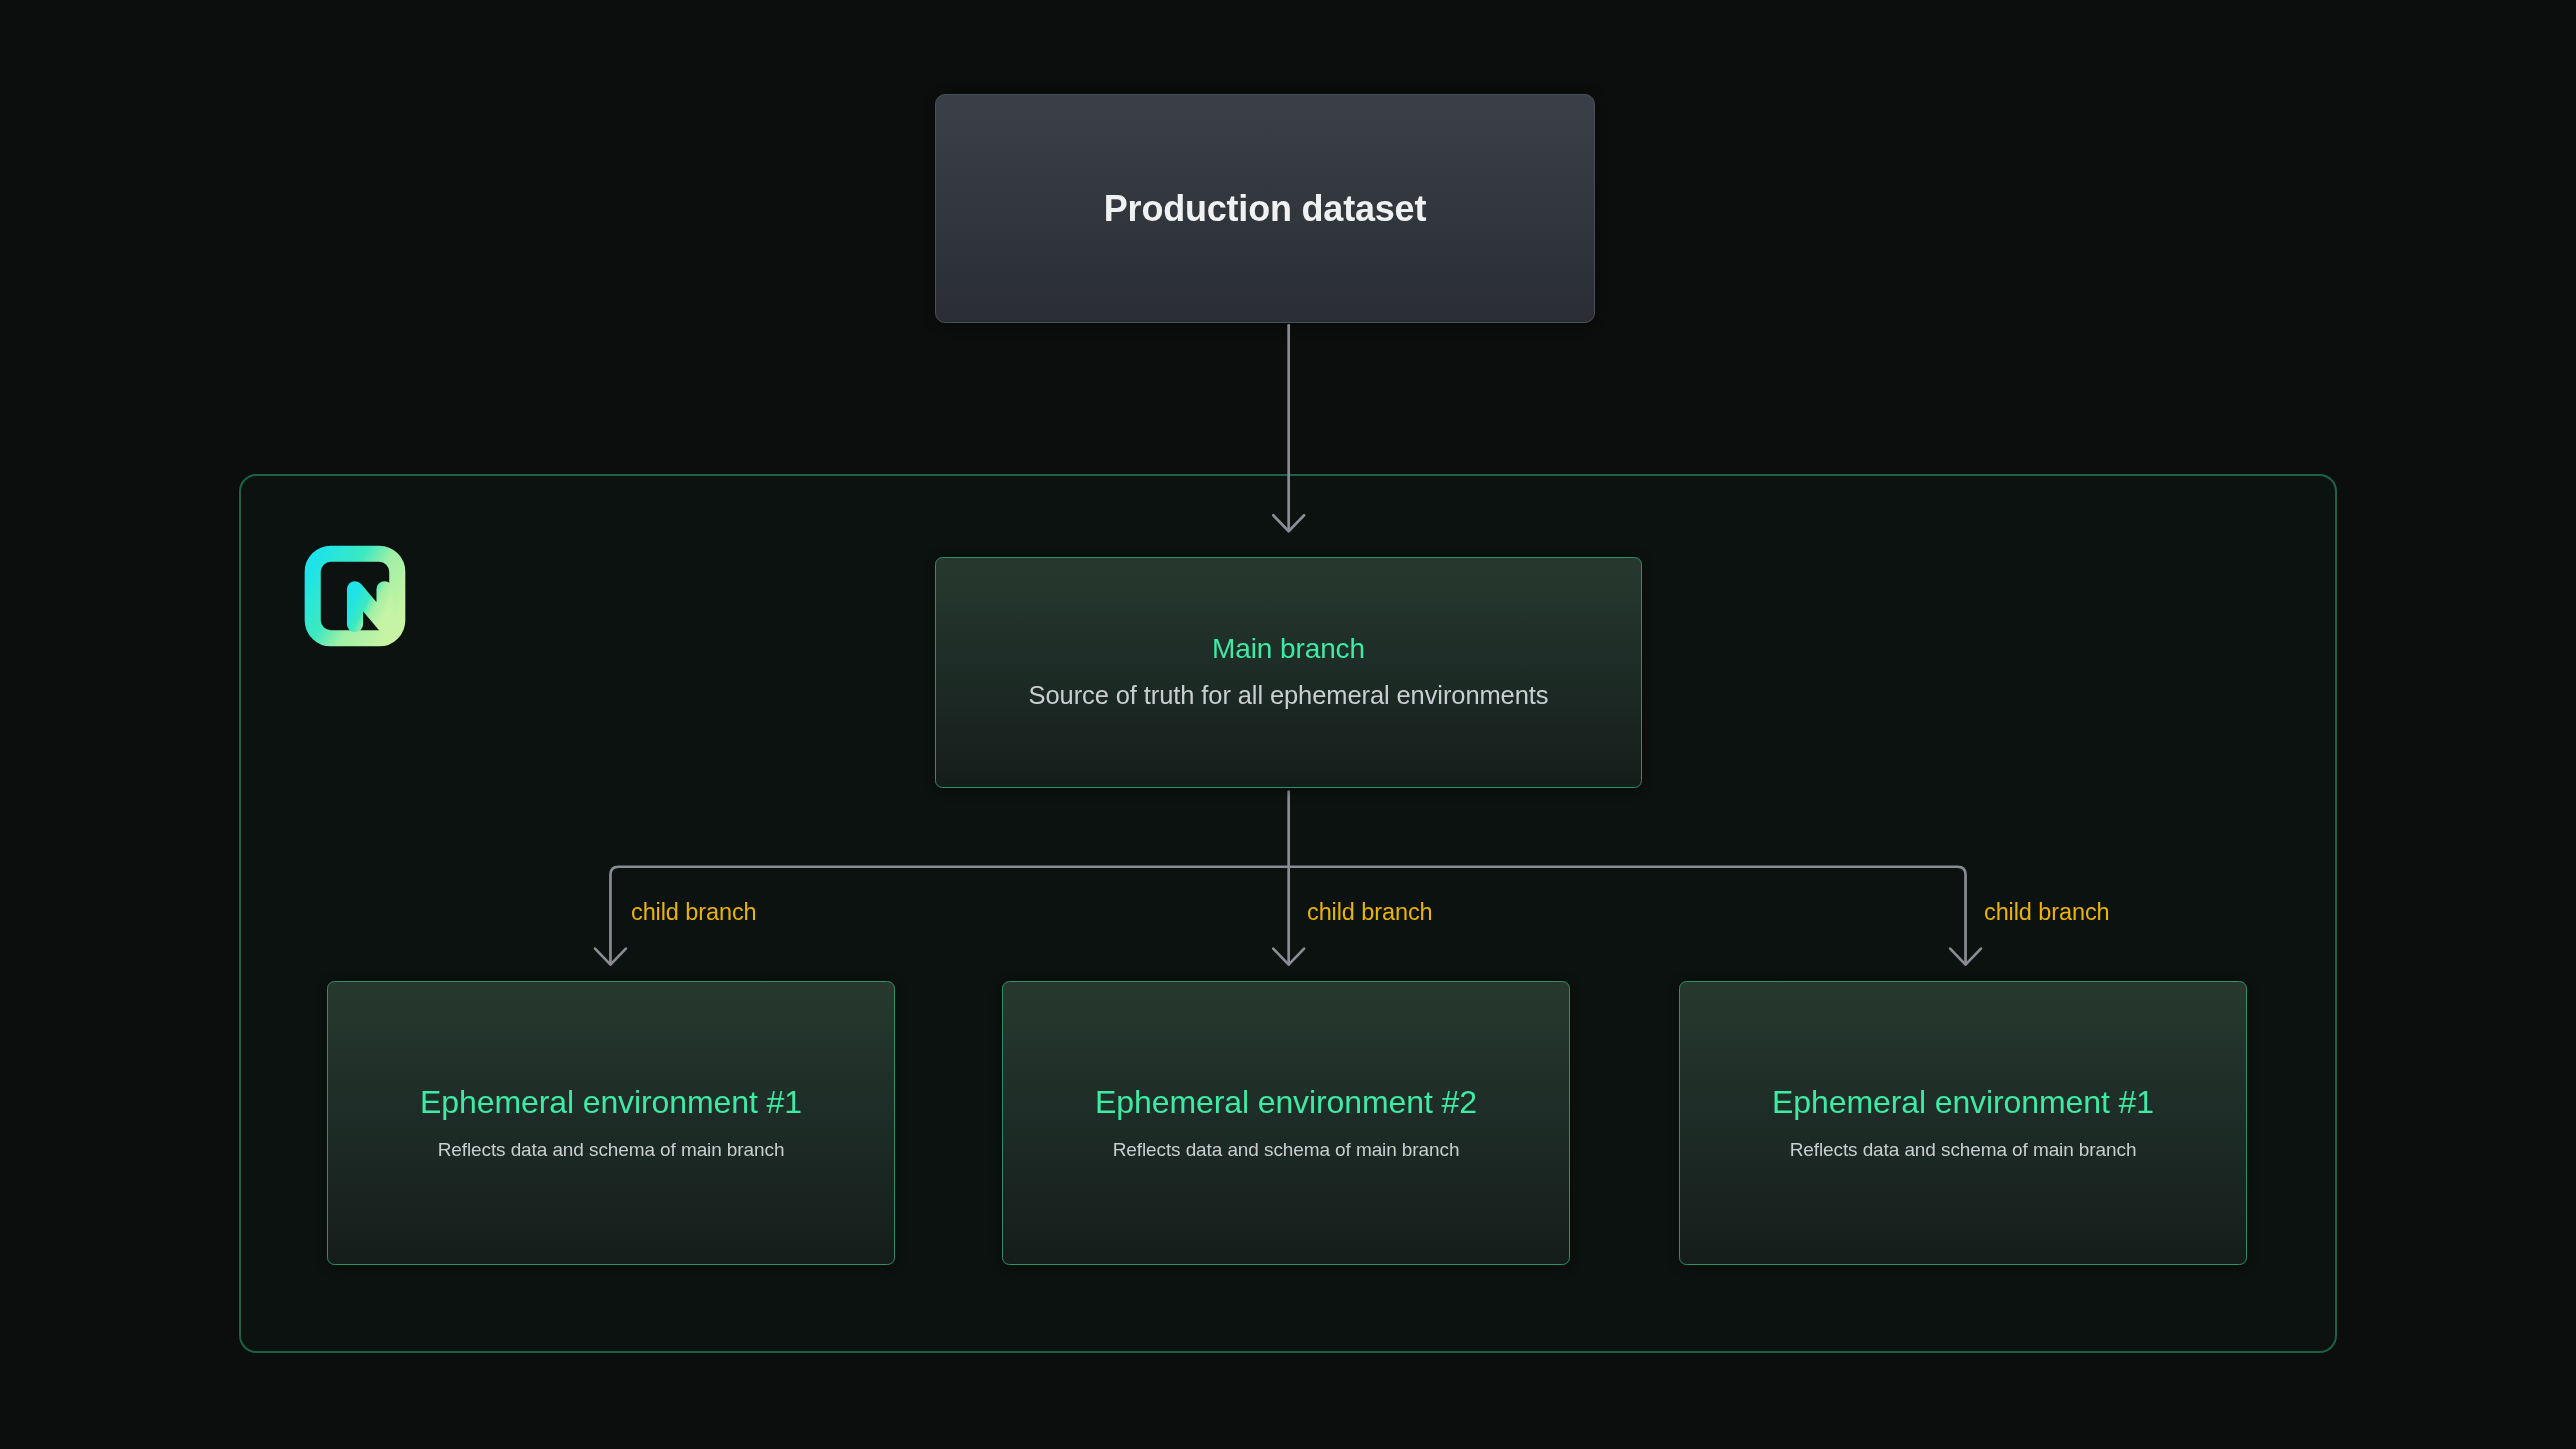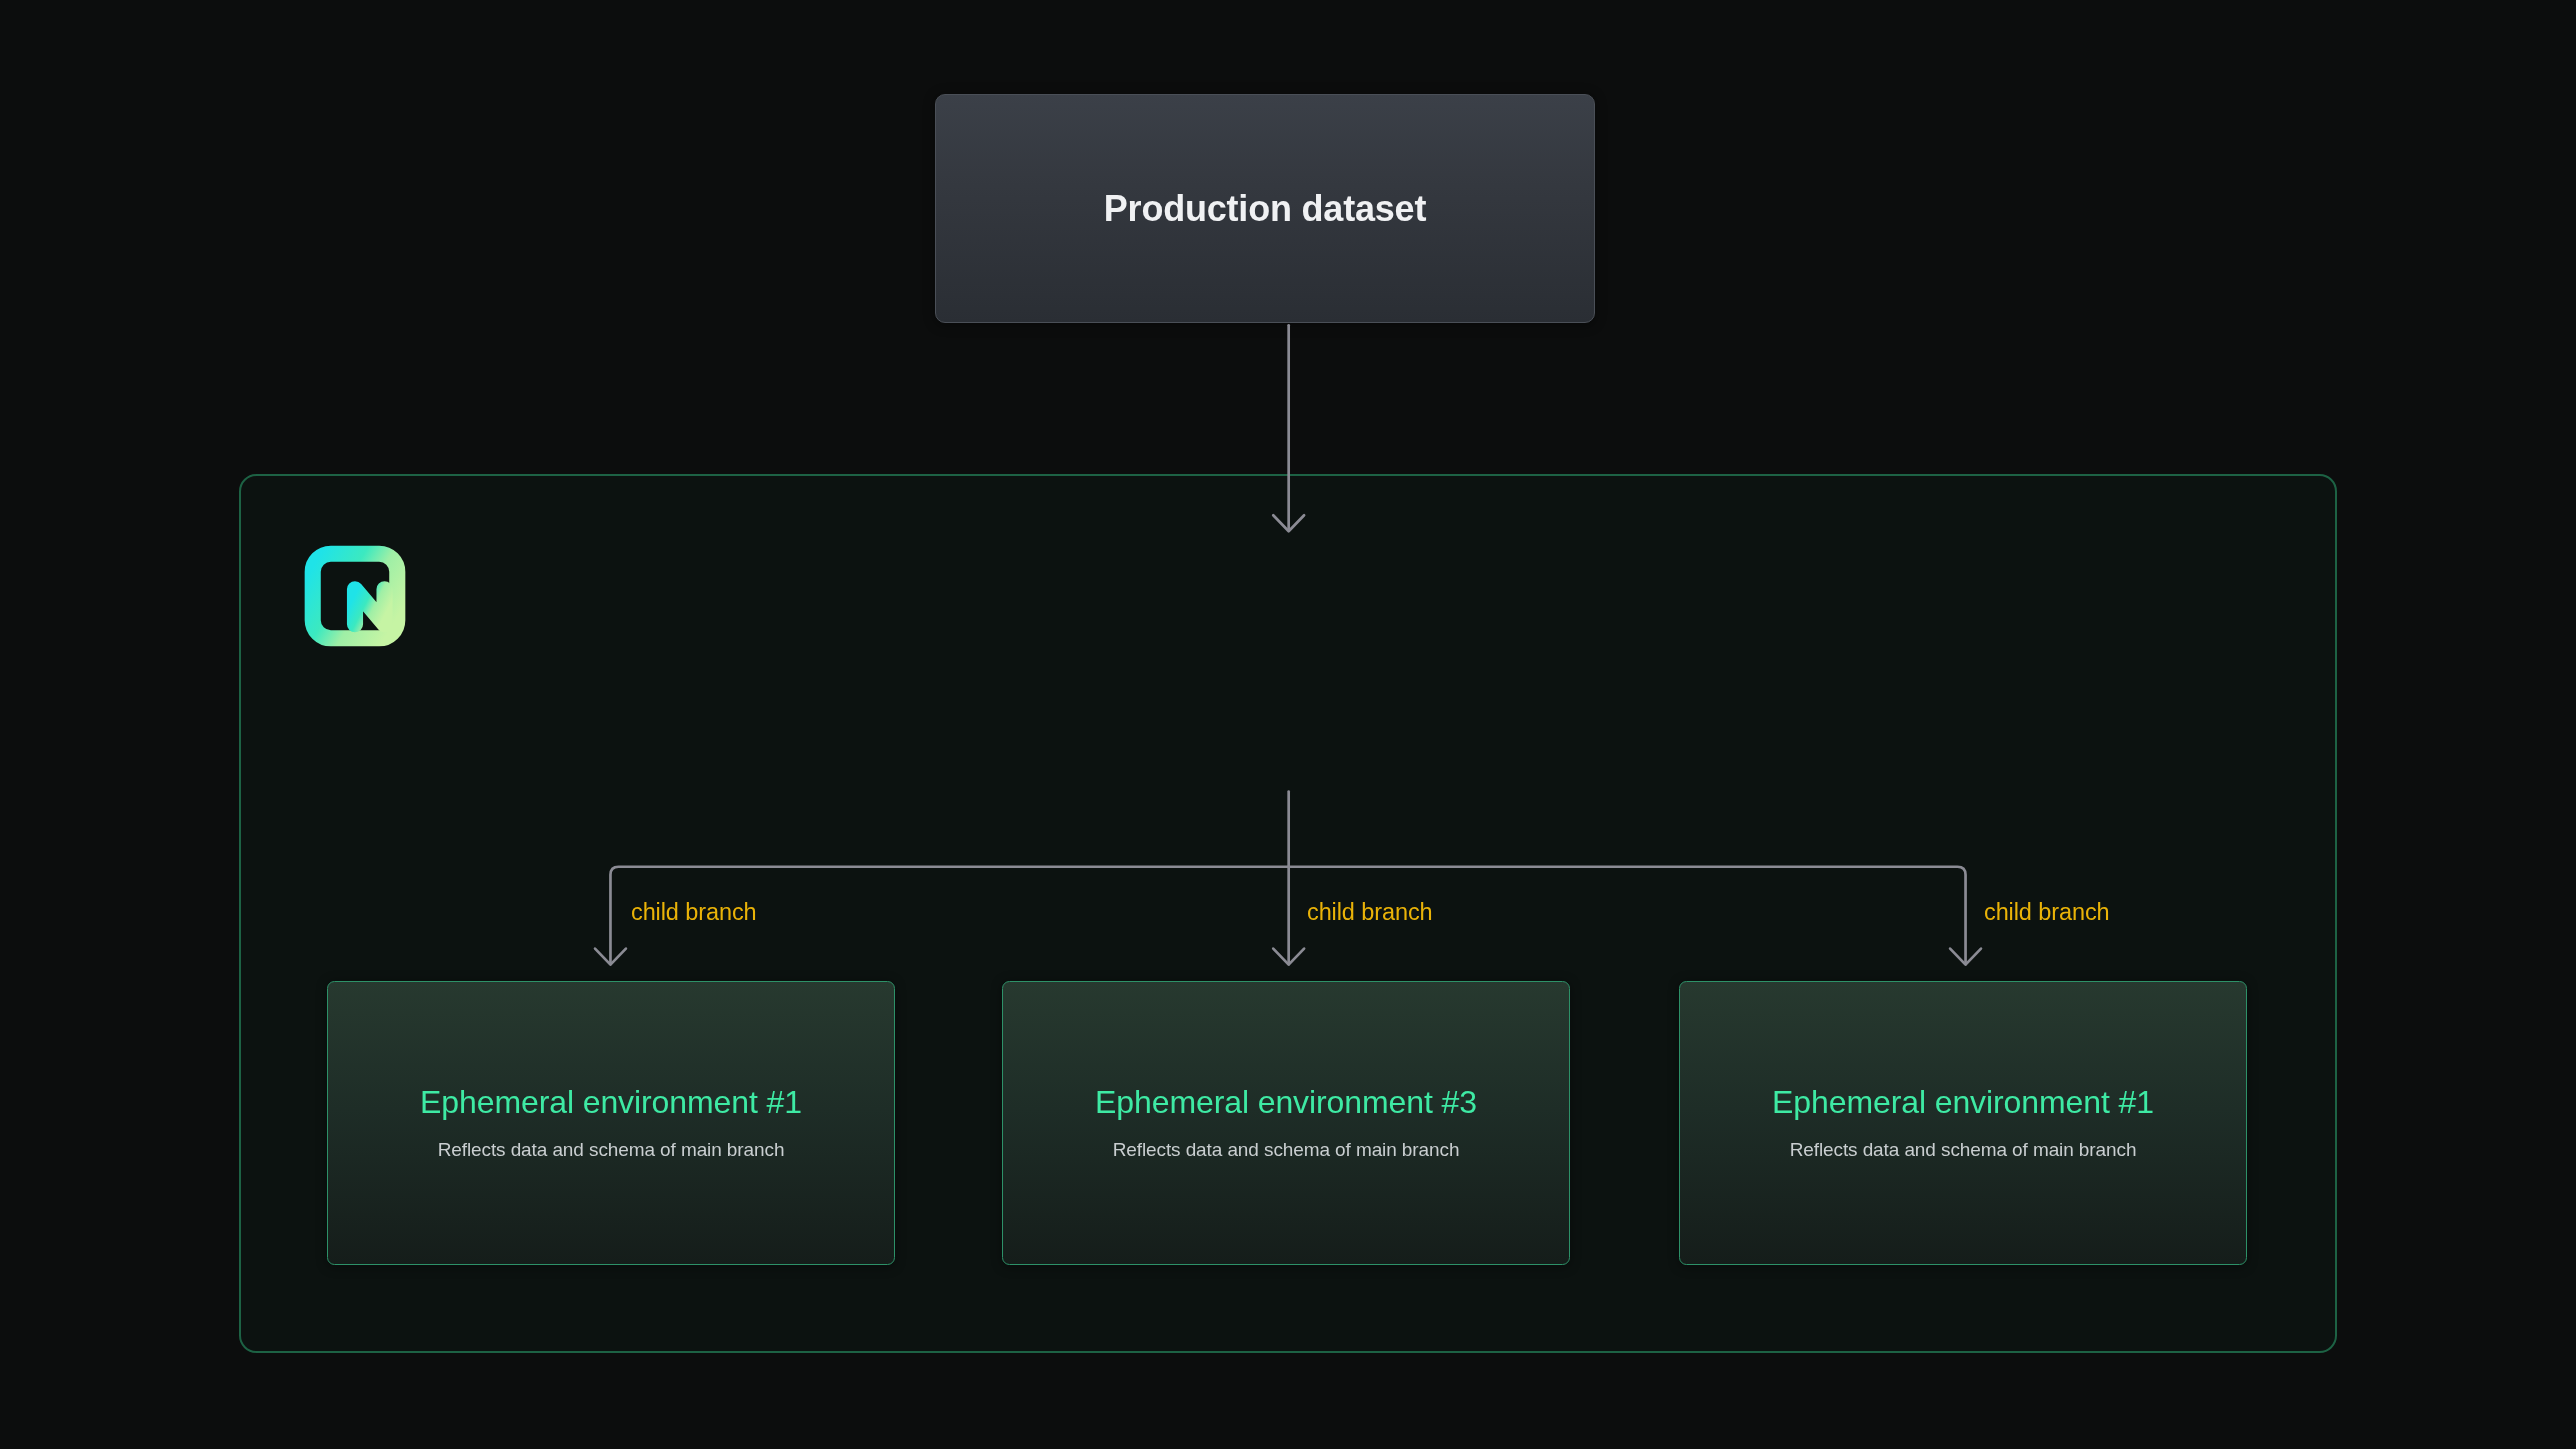--- a/index.html
+++ b/index.html
@@ -197,28 +197,32 @@
       <path d="M 887 1414 L 910 1438 L 933 1414"></path>
       <path d="M 1898 1414 L 1921 1438 L 1944 1414"></path>
       <path d="M 2907 1414 L 2930 1438 L 2953 1414"></path>
     </g>
   </svg>
 
   <div class="edge-label lbl-1">child branch</div>
   <div class="edge-label lbl-2">child branch</div>
   <div class="edge-label lbl-3">child branch</div>
 
+  <div class="card main-branch">
+    <div class="card-title">Main branch</div>
+    <div class="card-desc">Source of truth for all ephemeral environments</div>
+  </div>
 
   <div class="card eph eph-1">
     <div class="card-title">Ephemeral environment #1</div>
     <div class="card-desc">Reflects data and schema of main branch</div>
   </div>
 
   <div class="card eph eph-2">
-    <div class="card-title">Ephemeral environment #3</div>
+    <div class="card-title">Ephemeral environment #2</div>
     <div class="card-desc">Reflects data and schema of main branch</div>
   </div>
 
   <div class="card eph eph-3">
     <div class="card-title">Ephemeral environment #1</div>
     <div class="card-desc">Reflects data and schema of main branch</div>
   </div>
 
 </div>
 

